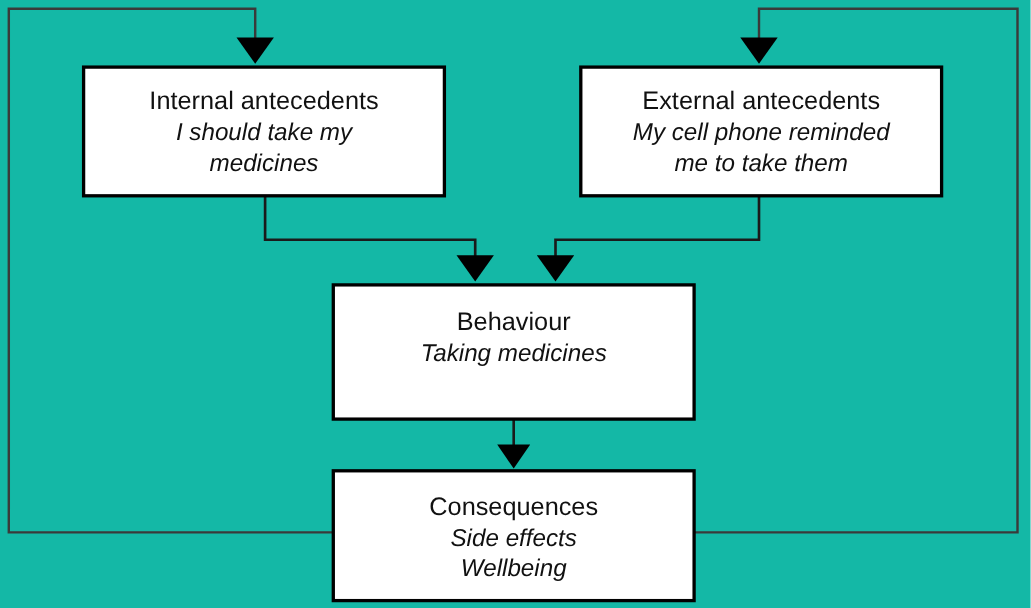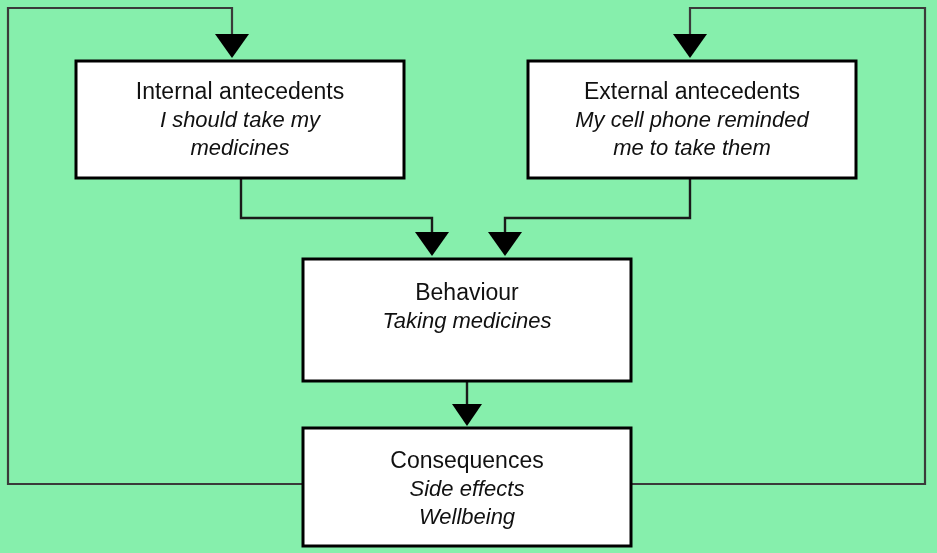--- a/index.html
+++ b/index.html
@@ -8,21 +8,21 @@
     padding: 0;
     background: #ffffff;
   }
   body {
     font-family: "Liberation Sans", sans-serif;
   }
   #diagram-root {
     position: relative;
     width: 937px;
     height: 553px;
-    background: #86efac;
+    background: #14b8a6;
     overflow: hidden;
   }
   svg#diagram-svg {
     display: block;
     width: 937px;
     height: 553px;
   }
   .node-box {
     fill: #ffffff;
     stroke: #000000;

